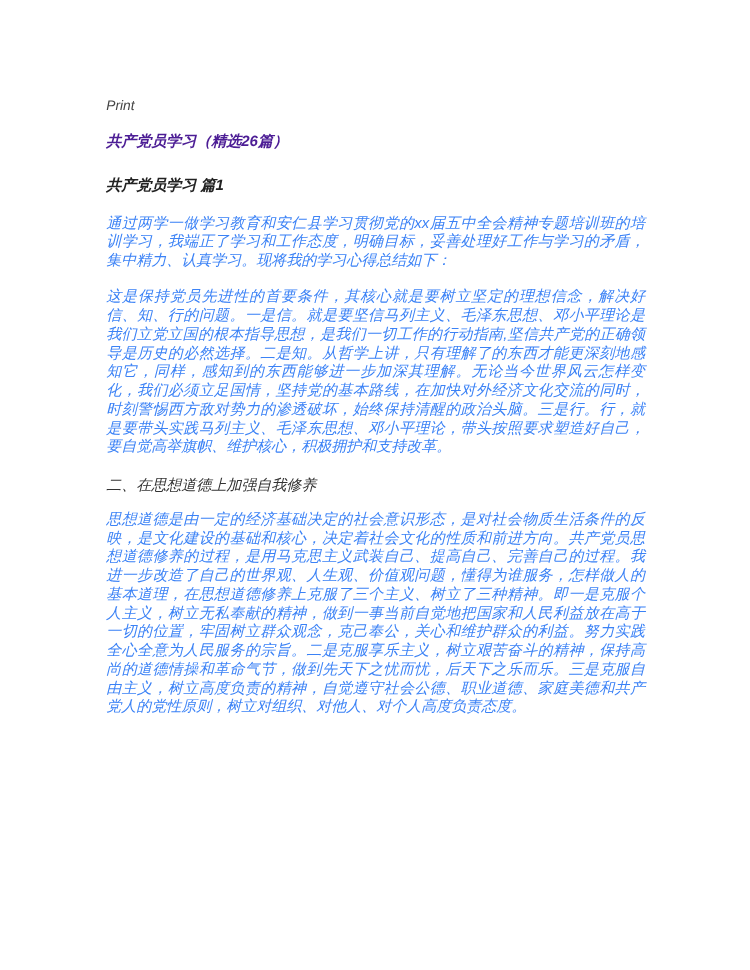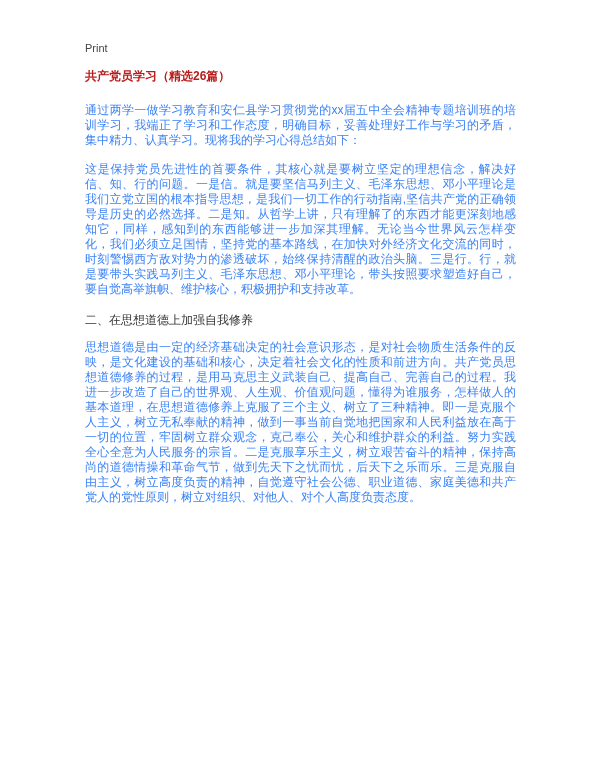--- a/index.html
+++ b/index.html
@@ -11,42 +11,43 @@
     width: 600px;
     height: 776px;
     overflow: hidden;
     font-family: "Liberation Sans", "DejaVu Sans", sans-serif;
     color: #333333;
   }
   .page {
     box-sizing: border-box;
     width: 600px;
     height: 552px;
-    padding: 38px 84px 40px 85px;
+    padding: 75px 84px 40px 85px;
     background: #ffffff;
+    font-style: italic;
   }
   .print-link {
     font-size: 11px;
     color: #444444;
     margin: 0 0 14px 0;
     cursor: pointer;
     display: inline-block;
   }
   .doc-title {
     font-size: 17px;
     font-weight: bold;
     color: #222222;
     text-align: center;
     margin: 6px 0 24px 0;
     letter-spacing: 0.5px;
   }
   .doc-subtitle {
     font-size: 12px;
     font-weight: bold;
-    color: #b91c1c;
+    color: #4c1d95;
     margin: 0 0 18px 0;
   }
   .part-heading {
     font-size: 12px;
     font-weight: bold;
     color: #222222;
     margin: 0 0 14px 0;
   }
   .section-heading {
     font-size: 12px;
@@ -67,20 +68,21 @@
 </head>
 <body>
 
 <div class="page">
 
   <div class="print-link">Print</div>
 
 
   <div class="doc-subtitle">共产党员学习（精选26篇）</div>
 
+  <div class="part-heading">共产党员学习 篇1</div>
 
   <p class="para">通过两学一做学习教育和安仁县学习贯彻党的xx届五中全会精神专题培训班的培训学习，我端正了学习和工作态度，明确目标，妥善处理好工作与学习的矛盾，集中精力、认真学习。现将我的学习心得总结如下：</p>
 
   <div>
     <p class="para">这是保持党员先进性的首要条件，其核心就是要树立坚定的理想信念，解决好信、知、行的问题。一是信。就是要坚信马列主义、毛泽东思想、邓小平理论是我们立党立国的根本指导思想，是我们一切工作的行动指南,坚信共产党的正确领导是历史的必然选择。二是知。从哲学上讲，只有理解了的东西才能更深刻地感知它，同样，感知到的东西能够进一步加深其理解。无论当今世界风云怎样变化，我们必须立足国情，坚持党的基本路线，在加快对外经济文化交流的同时，时刻警惕西方敌对势力的渗透破坏，始终保持清醒的政治头脑。三是行。行，就是要带头实践马列主义、毛泽东思想、邓小平理论，带头按照要求塑造好自己，要自觉高举旗帜、维护核心，积极拥护和支持改革。</p>
   </div>
 
   <div>
     <div class="section-heading">二、在思想道德上加强自我修养</div>
     <p class="para">思想道德是由一定的经济基础决定的社会意识形态，是对社会物质生活条件的反映，是文化建设的基础和核心，决定着社会文化的性质和前进方向。共产党员思想道德修养的过程，是用马克思主义武装自己、提高自己、完善自己的过程。我进一步改造了自己的世界观、人生观、价值观问题，懂得为谁服务，怎样做人的基本道理，在思想道德修养上克服了三个主义、树立了三种精神。即一是克服个人主义，树立无私奉献的精神，做到一事当前自觉地把国家和人民利益放在高于一切的位置，牢固树立群众观念，克己奉公，关心和维护群众的利益。努力实践全心全意为人民服务的宗旨。二是克服享乐主义，树立艰苦奋斗的精神，保持高尚的道德情操和革命气节，做到先天下之忧而忧，后天下之乐而乐。三是克服自由主义，树立高度负责的精神，自觉遵守社会公德、职业道德、家庭美德和共产党人的党性原则，树立对组织、对他人、对个人高度负责态度。</p>

